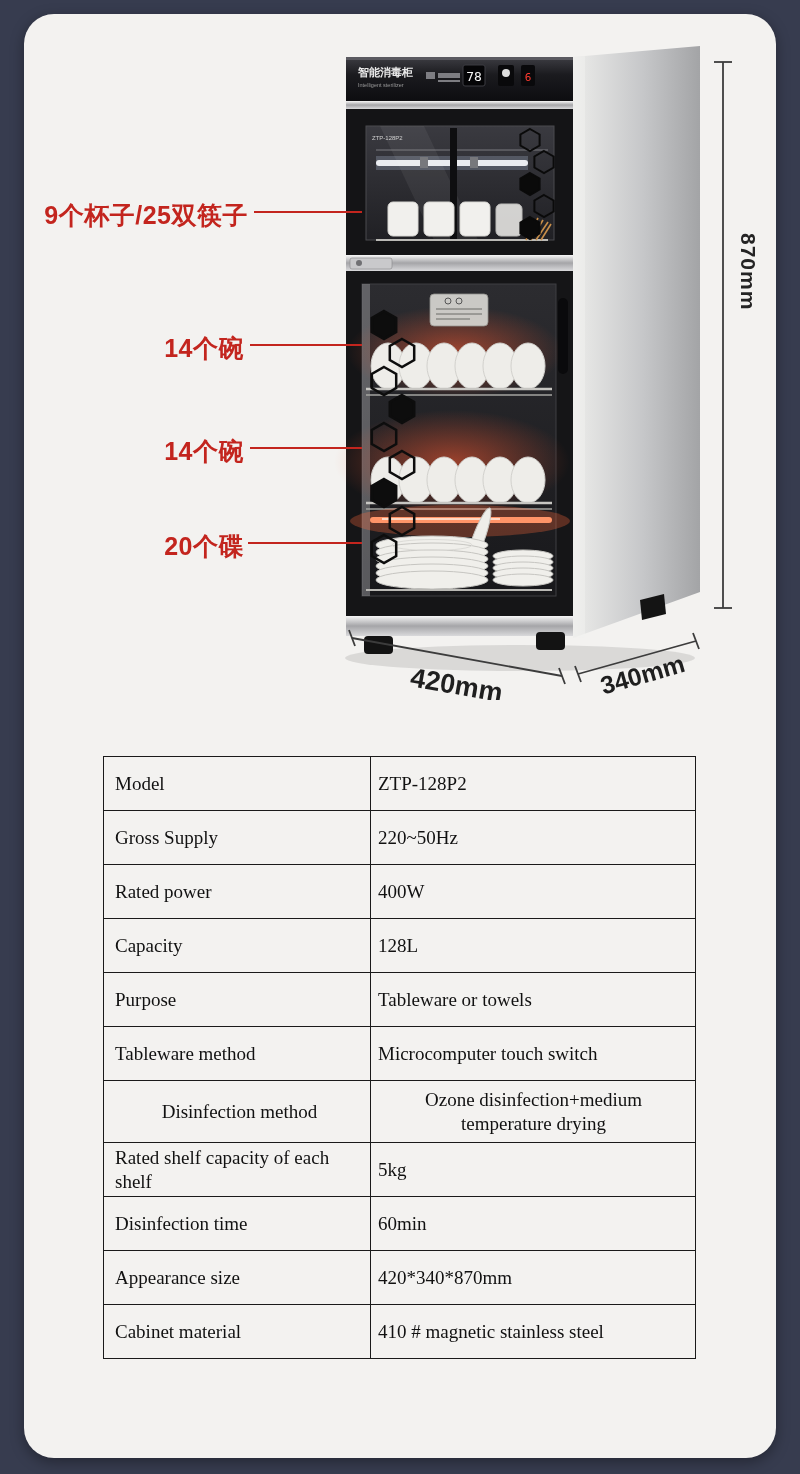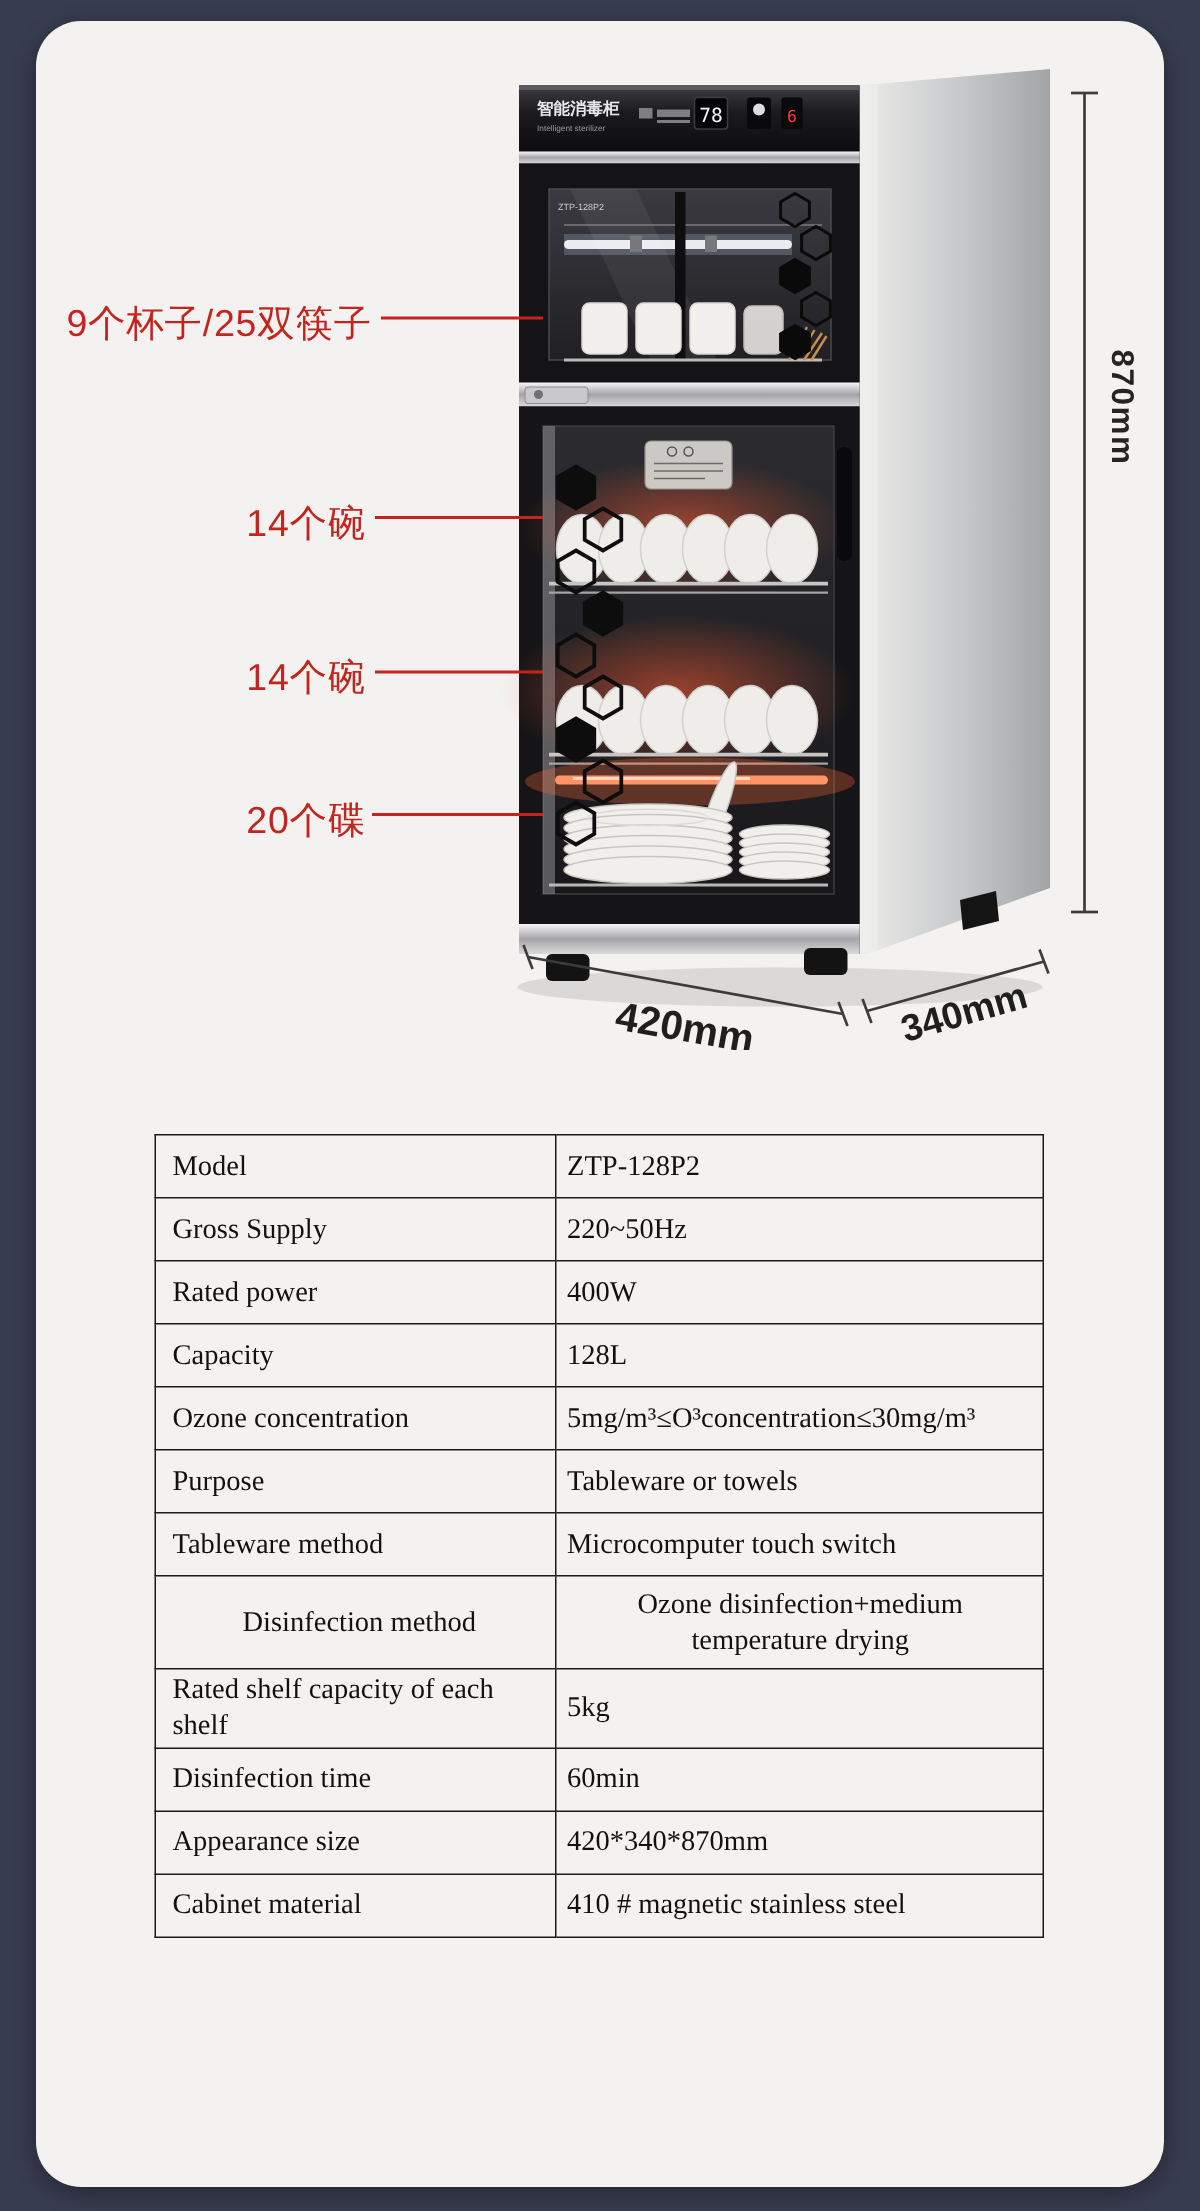--- a/index.html
+++ b/index.html
@@ -9,37 +9,37 @@
     font-family:"Liberation Sans","DejaVu Sans",sans-serif;
   }
   .card{
     position:absolute;left:24px;top:14px;width:752px;height:1444px;
     background:#f3f2f0;border-radius:30px;
     box-shadow:0 4px 14px rgba(0,0,0,.35);
   }
   .stage{position:absolute;left:0;top:0;width:800px;height:700px;}
   
   .ann{
-    position:absolute;color:#c3251e;font-weight:400;font-size:25px;
+    position:absolute;color:#c3251e;font-weight:700;font-size:25px;
     white-space:nowrap;letter-spacing:.5px;
   }
   .lead{position:absolute;height:2px;background:#c3251e;}
   
   .spec{
     position:absolute;left:103px;top:756px;width:592px;
     border-collapse:collapse;table-layout:fixed;
     font-family:"Liberation Serif","DejaVu Serif",serif;
     font-size:19px;color:#111;
   }
   .spec td{
     border:1.6px solid #1a1a1a;vertical-align:middle;
     padding:2px 6px 2px 11px;line-height:1.25;
   }
   .spec td.val{padding-left:7px;}
-  .spec tr{height:42px;}
+  .spec tr{height:54px;}
   .spec tr.tall{height:62px;text-align:center;}
   .spec col.c1{width:267px;}
   .spec col.c2{width:325px;}
 </style>
 </head>
 <body>
 
 <div class="card"></div>
 
 <svg class="stage" viewBox="0 0 800 700" xmlns="http://www.w3.org/2000/svg">
@@ -289,24 +289,20 @@
     </tr>
     <tr>
       <td>Rated power</td>
       <td class="val">400W</td>
     </tr>
     <tr>
       <td>Capacity</td>
       <td class="val">128L</td>
     </tr>
     <tr>
-      <td>Ozone concentration</td>
-      <td class="val">5mg/m³≤O³concentration≤30mg/m³</td>
-    </tr>
-    <tr>
       <td>Purpose</td>
       <td class="val">Tableware or towels</td>
     </tr>
     <tr>
       <td>Tableware method</td>
       <td class="val">Microcomputer touch switch</td>
     </tr>
     <tr class="tall">
       <td>Disinfection method</td>
       <td class="val">Ozone disinfection+medium temperature drying</td>

